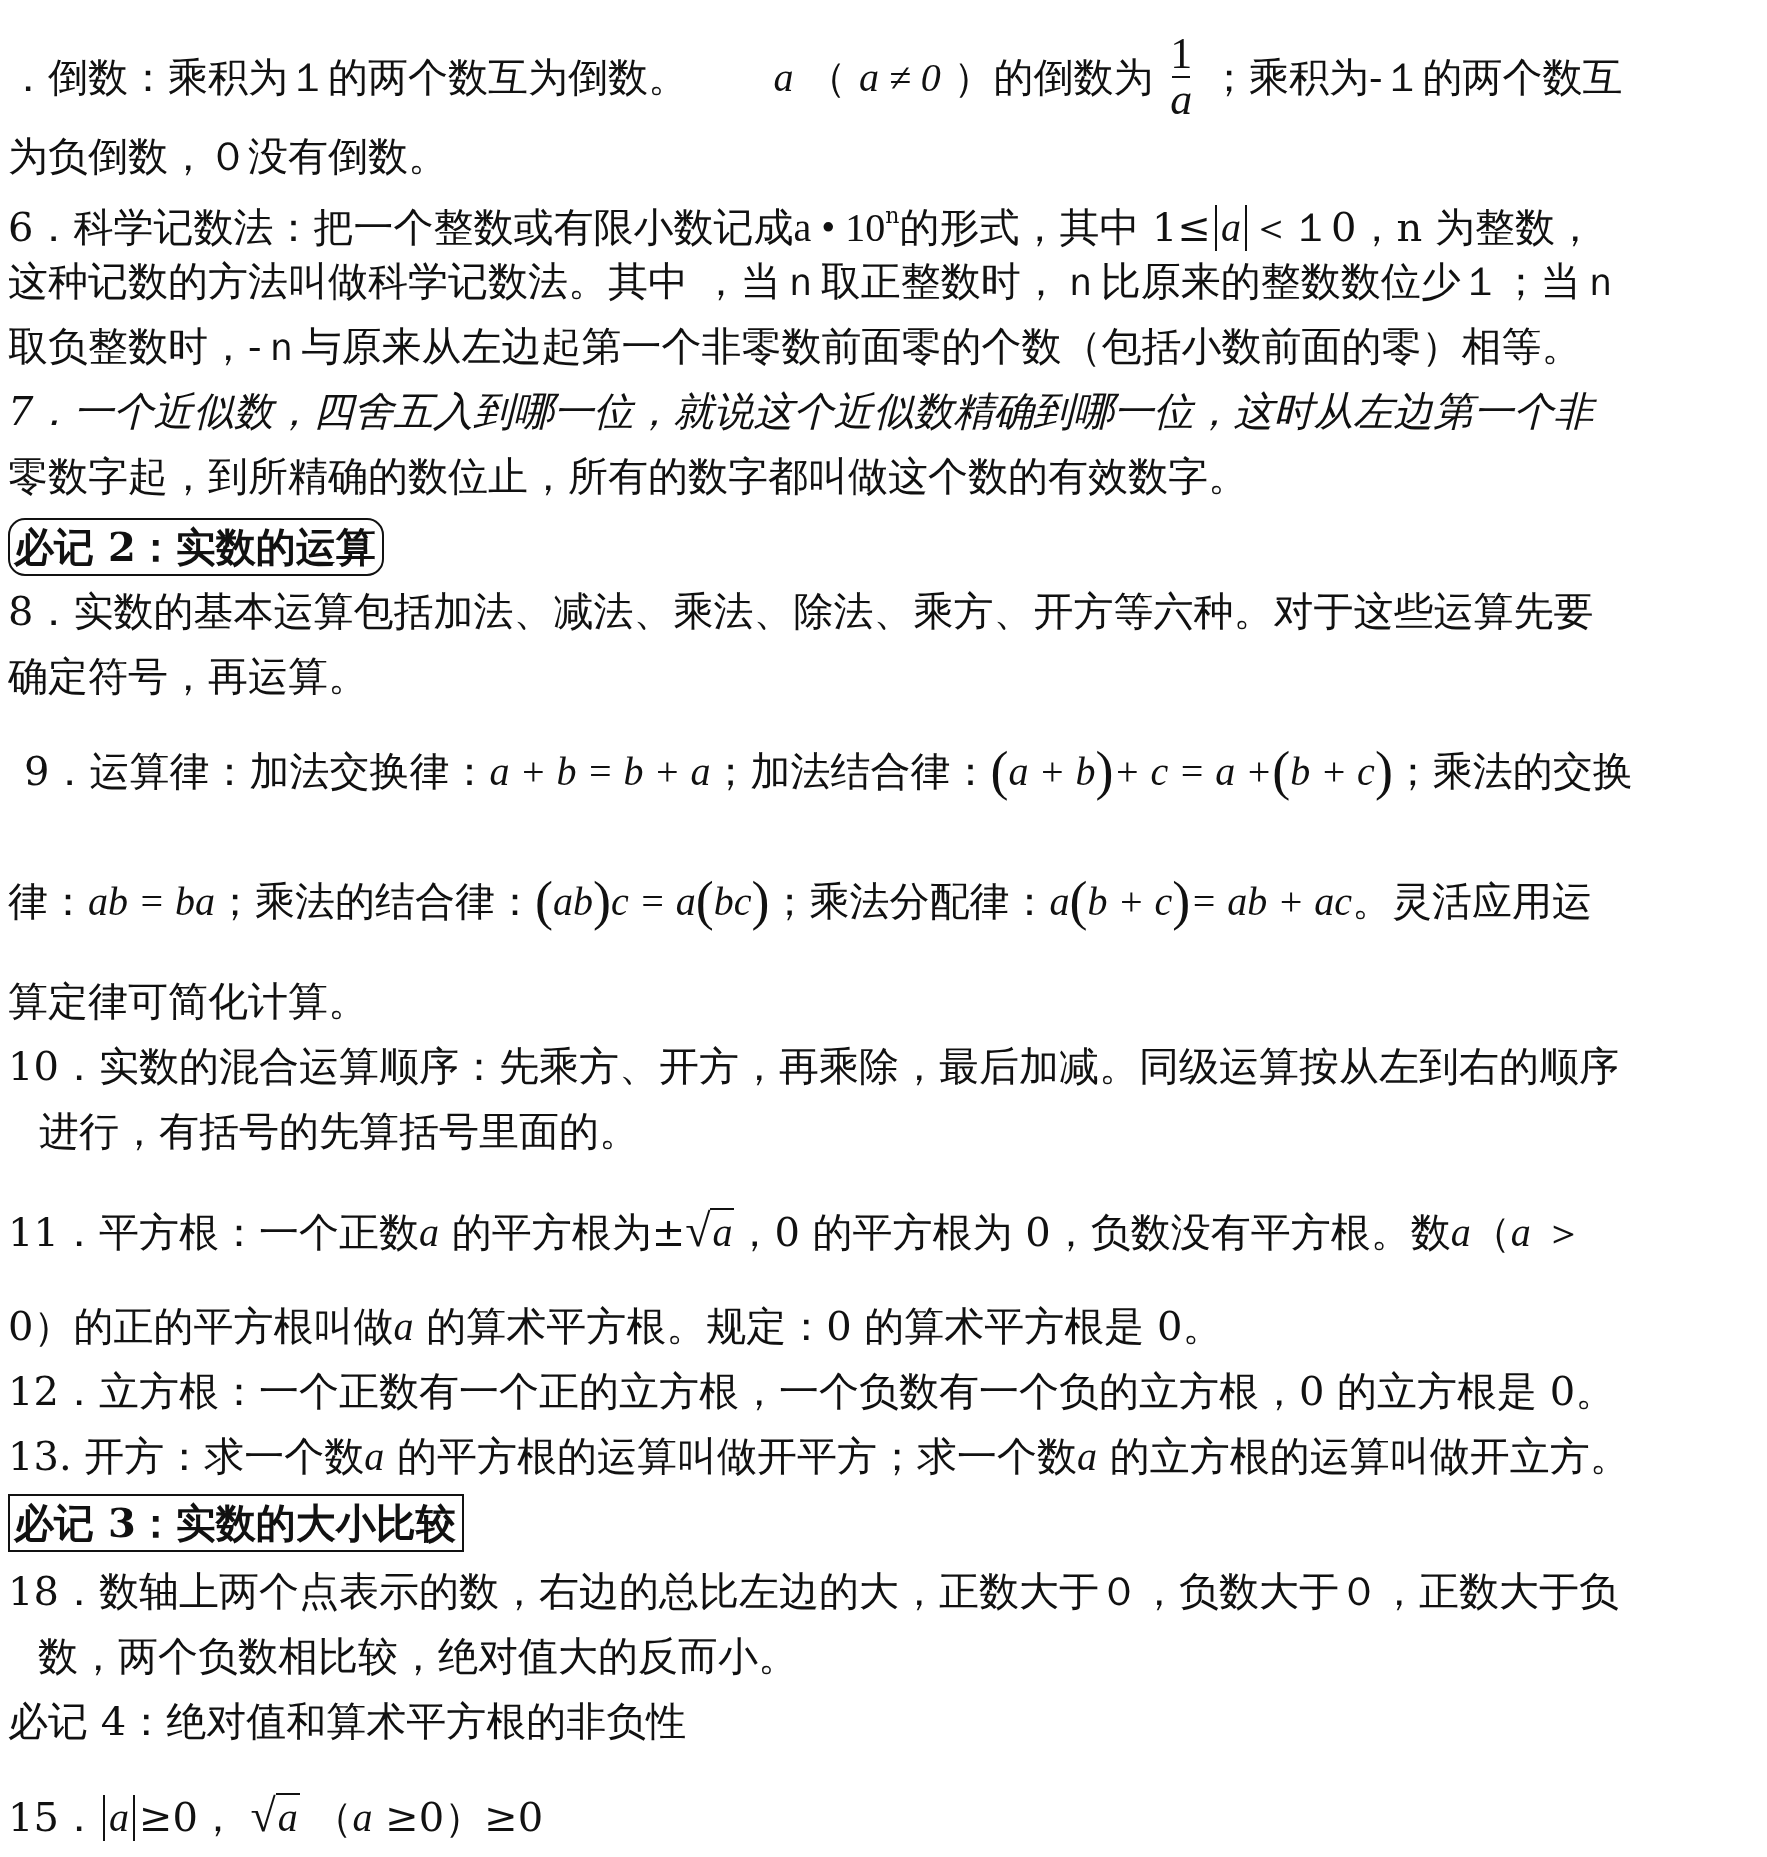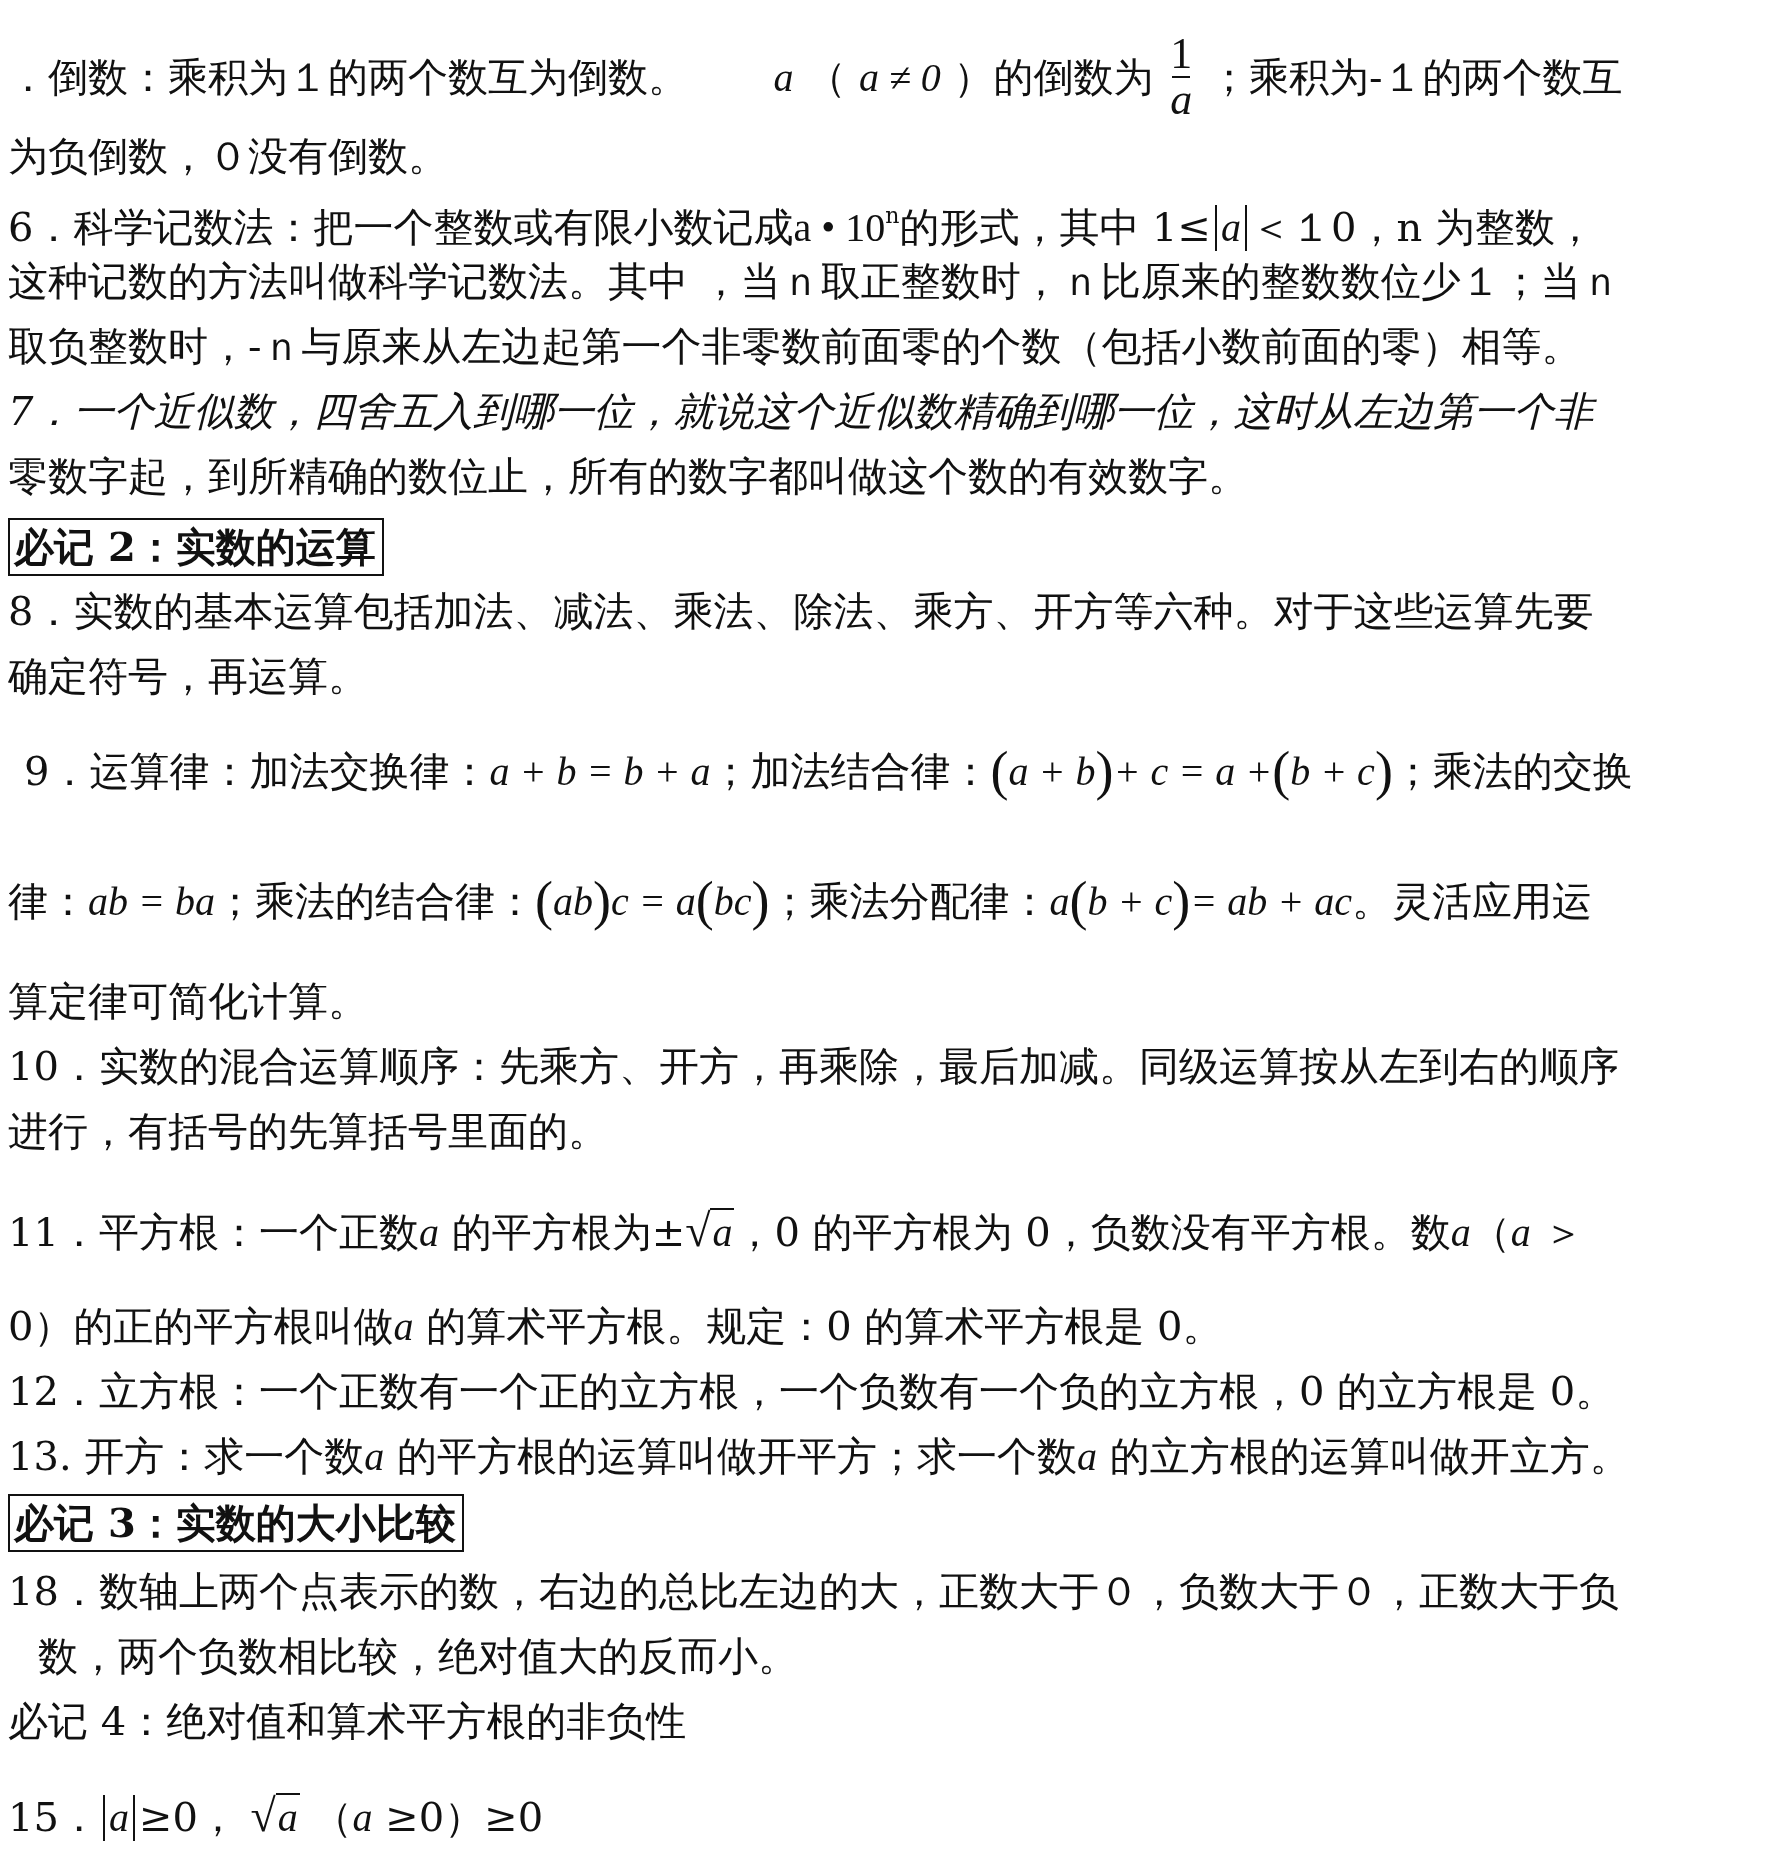--- a/index.html
+++ b/index.html
@@ -42,35 +42,35 @@
 
 <div class="line" style="top:192px;">
   <span>6．科学记数法：把一个整数或有限小数记成</span><span class="rm">a • 10</span><sup>n</sup><span>的形式，其中 1≤</span><span class="absbar"></span><span class="m">a</span><span class="absbar"></span><span>＜１0，</span><span>n 为整数，</span>
 </div>
 <div class="line" style="top:257px;">这种记数的方法叫做科学记数法。其中 ，当ｎ取正整数时，ｎ比原来的整数数位少１；当ｎ</div>
 <div class="line" style="top:322px;">取负整数时，-ｎ与原来从左边起第一个非零数前面零的个数（包括小数前面的零）相等。</div>
 
 <div class="line" style="top:387px;font-style:italic;">7．一个近似数，四舍五入到哪一位，就说这个近似数精确到哪一位，这时从左边第一个非</div>
 <div class="line" style="top:452px;">零数字起，到所精确的数位止，所有的数字都叫做这个数的有效数字。</div>
 
-<div class="heading" style="top:518px;">必记 2：实数的运算</div>
+<div class="heading" style="top:518px;border-radius:17px;">必记 2：实数的运算</div>
 
 <div class="line" style="top:587px;">8．实数的基本运算包括加法、减法、乘法、除法、乘方、开方等六种。对于这些运算先要</div>
 <div class="line" style="top:652px;">确定符号，再运算。</div>
 
 <div class="line" style="top:747px;margin-left:16px;">
   <span>9．运算律：加法交换律：</span><span class="m">a + b = b + a</span><span>；加法结合律：</span><span class="big">(</span><span class="m">a + b</span><span class="big">)</span><span class="m">+ c = a +</span><span class="big">(</span><span class="m">b + c</span><span class="big">)</span><span>；乘法的交换</span>
 </div>
 <div class="line" style="top:877px;">
   <span>律：</span><span class="m">ab = ba</span><span>；乘法的结合律：</span><span class="big">(</span><span class="m">ab</span><span class="big">)</span><span class="m">c = a</span><span class="big">(</span><span class="m">bc</span><span class="big">)</span><span>；乘法分配律：</span><span class="m">a</span><span class="big">(</span><span class="m">b + c</span><span class="big">)</span><span class="m">= ab + ac</span><span>。灵活应用运</span>
 </div>
 <div class="line" style="top:977px;">算定律可简化计算。</div>
 
 <div class="line" style="top:1042px;">10．实数的混合运算顺序：先乘方、开方，再乘除，最后加减。同级运算按从左到右的顺序</div>
-<div class="line" style="top:1107px;">进行，有括号的先算括号里面的。</div>
+<div class="line" style="top:1107px;margin-left:31px;">进行，有括号的先算括号里面的。</div>
 
 <div class="line" style="top:1207px;">
   <span>11．平方根：一个正数</span><span class="m">a</span>
   <span>的平方根为±</span><span class="sqrt"><span class="rad">√</span><span class="arg">a</span></span><span>，0 的平方根为 0，负数没有平方根。数</span><span class="m">a</span><span>（</span><span class="m">a</span>
   <span>＞</span>
 </div>
 <div class="line" style="top:1302px;">
   <span>0）的正的平方根叫做</span><span class="m">a</span>
   <span>的算术平方根。规定：0 的算术平方根是 0。</span>
 </div>

